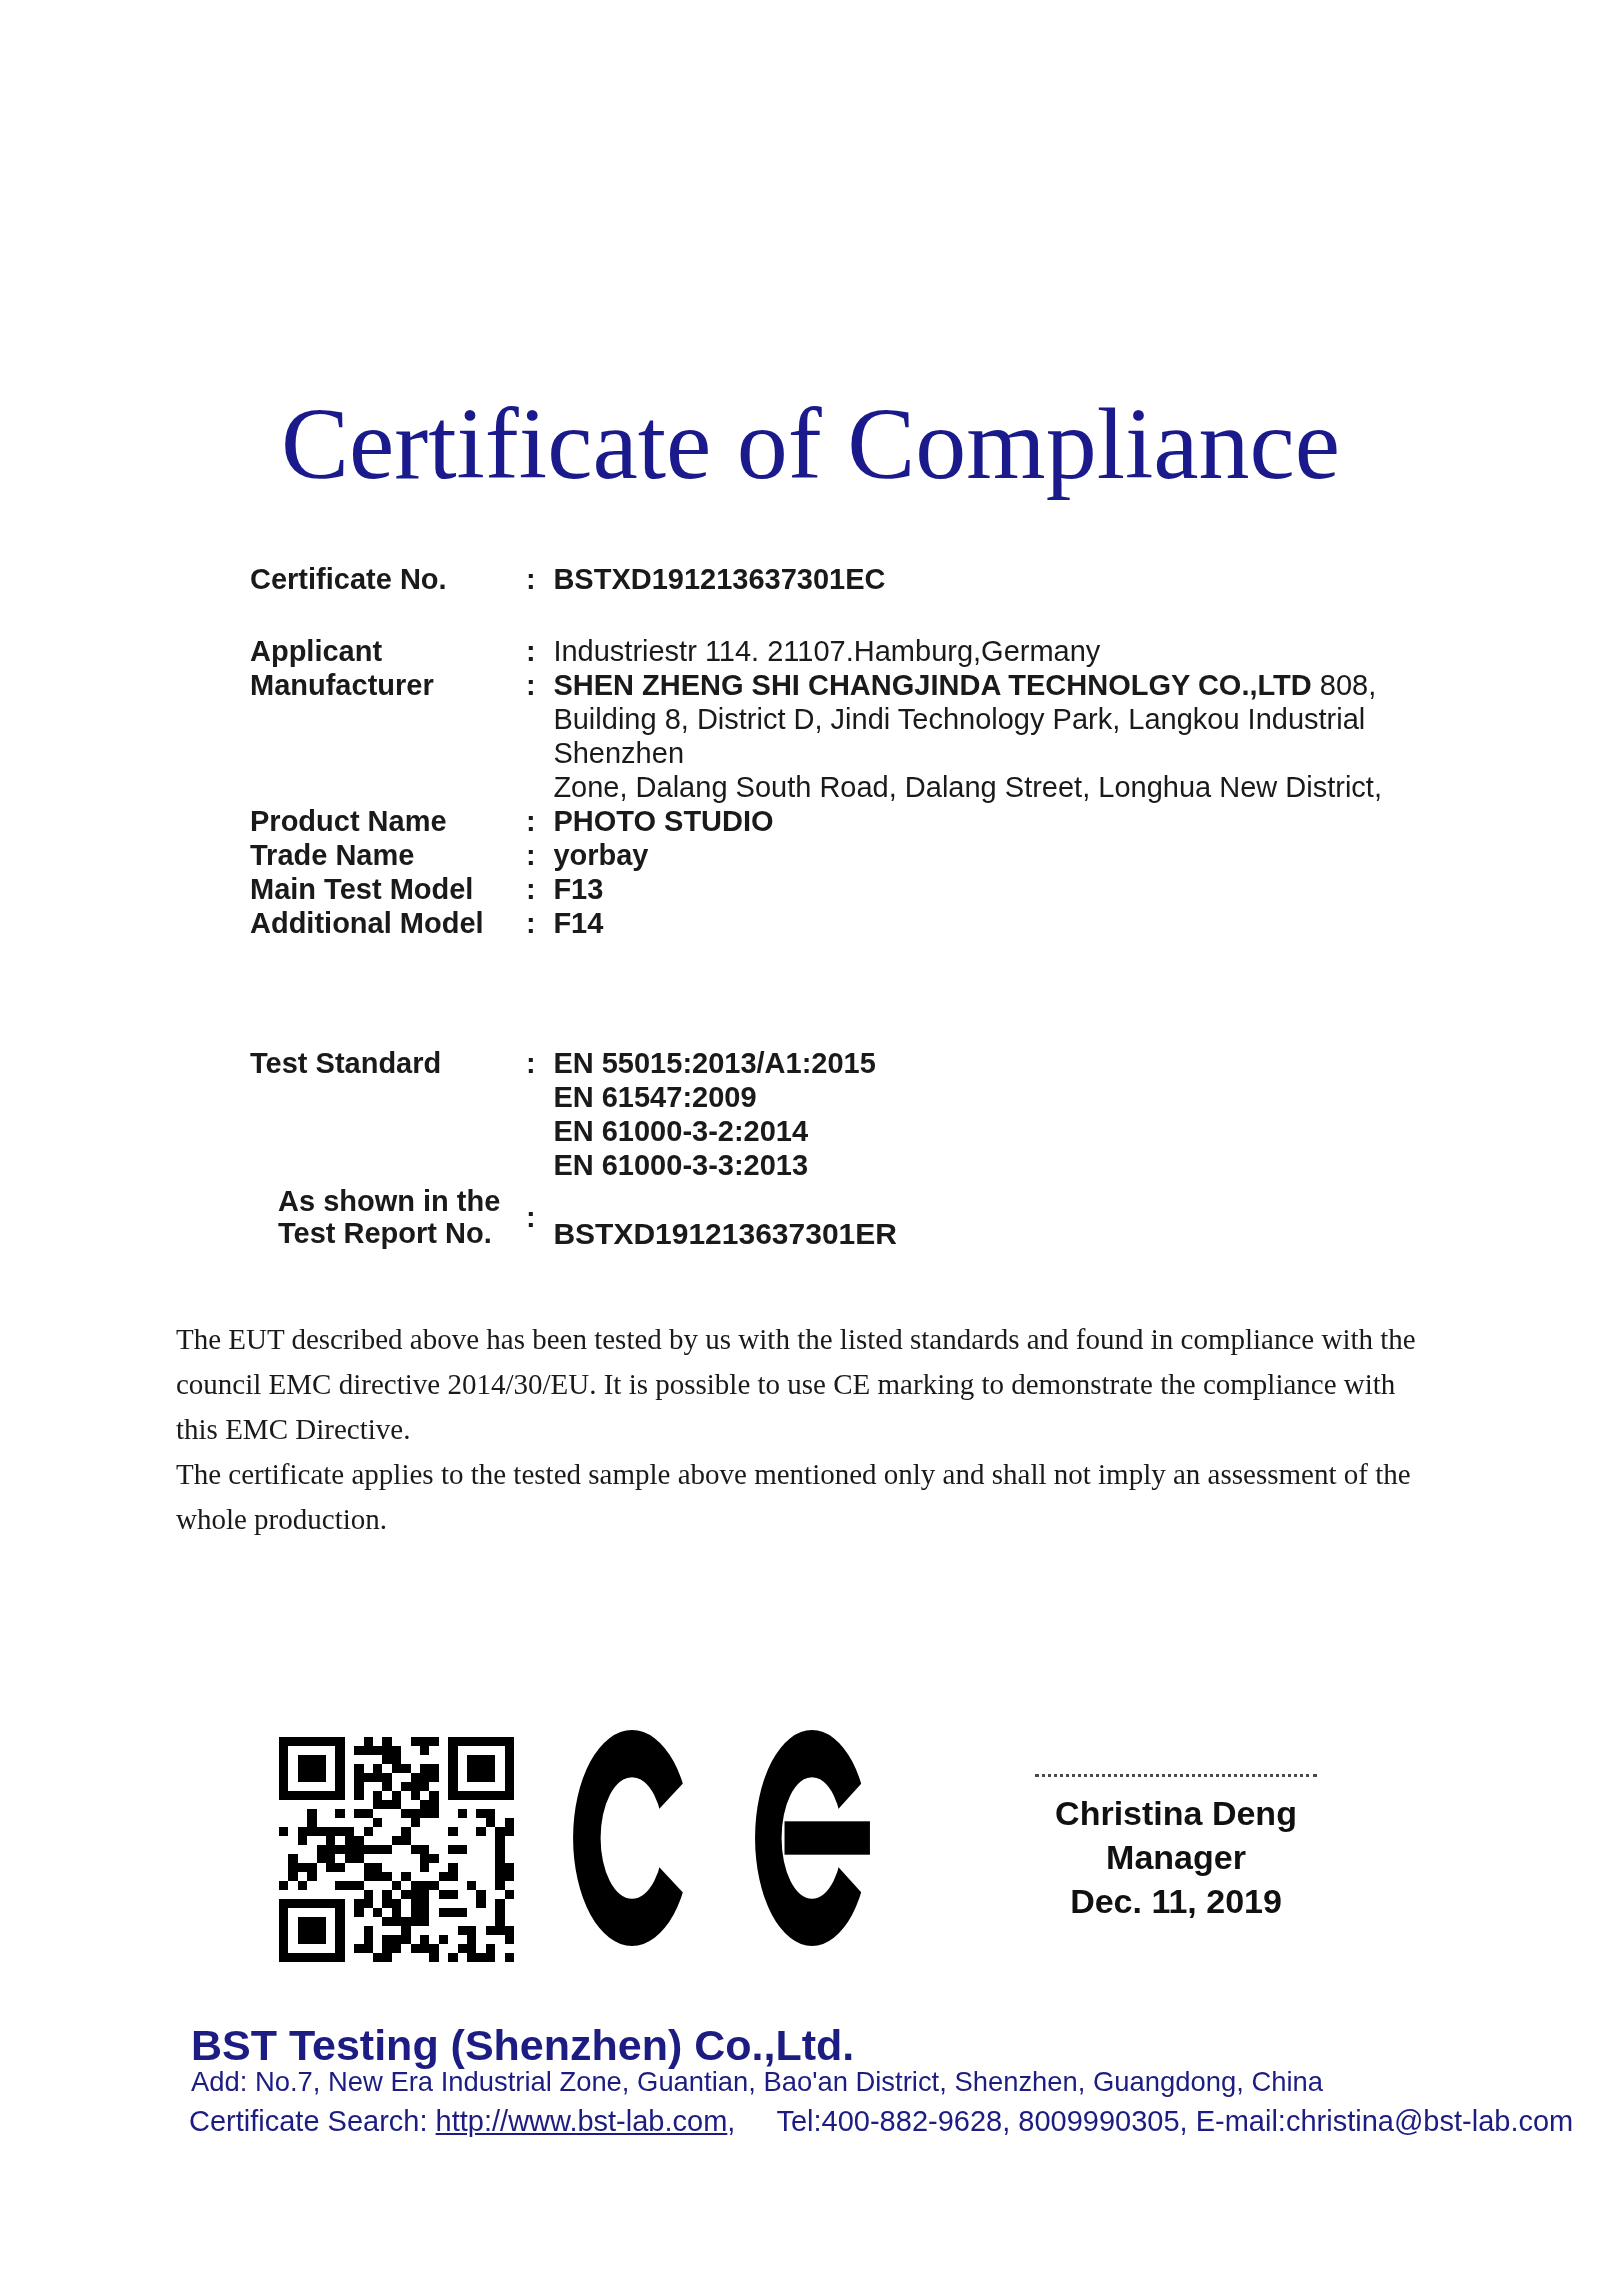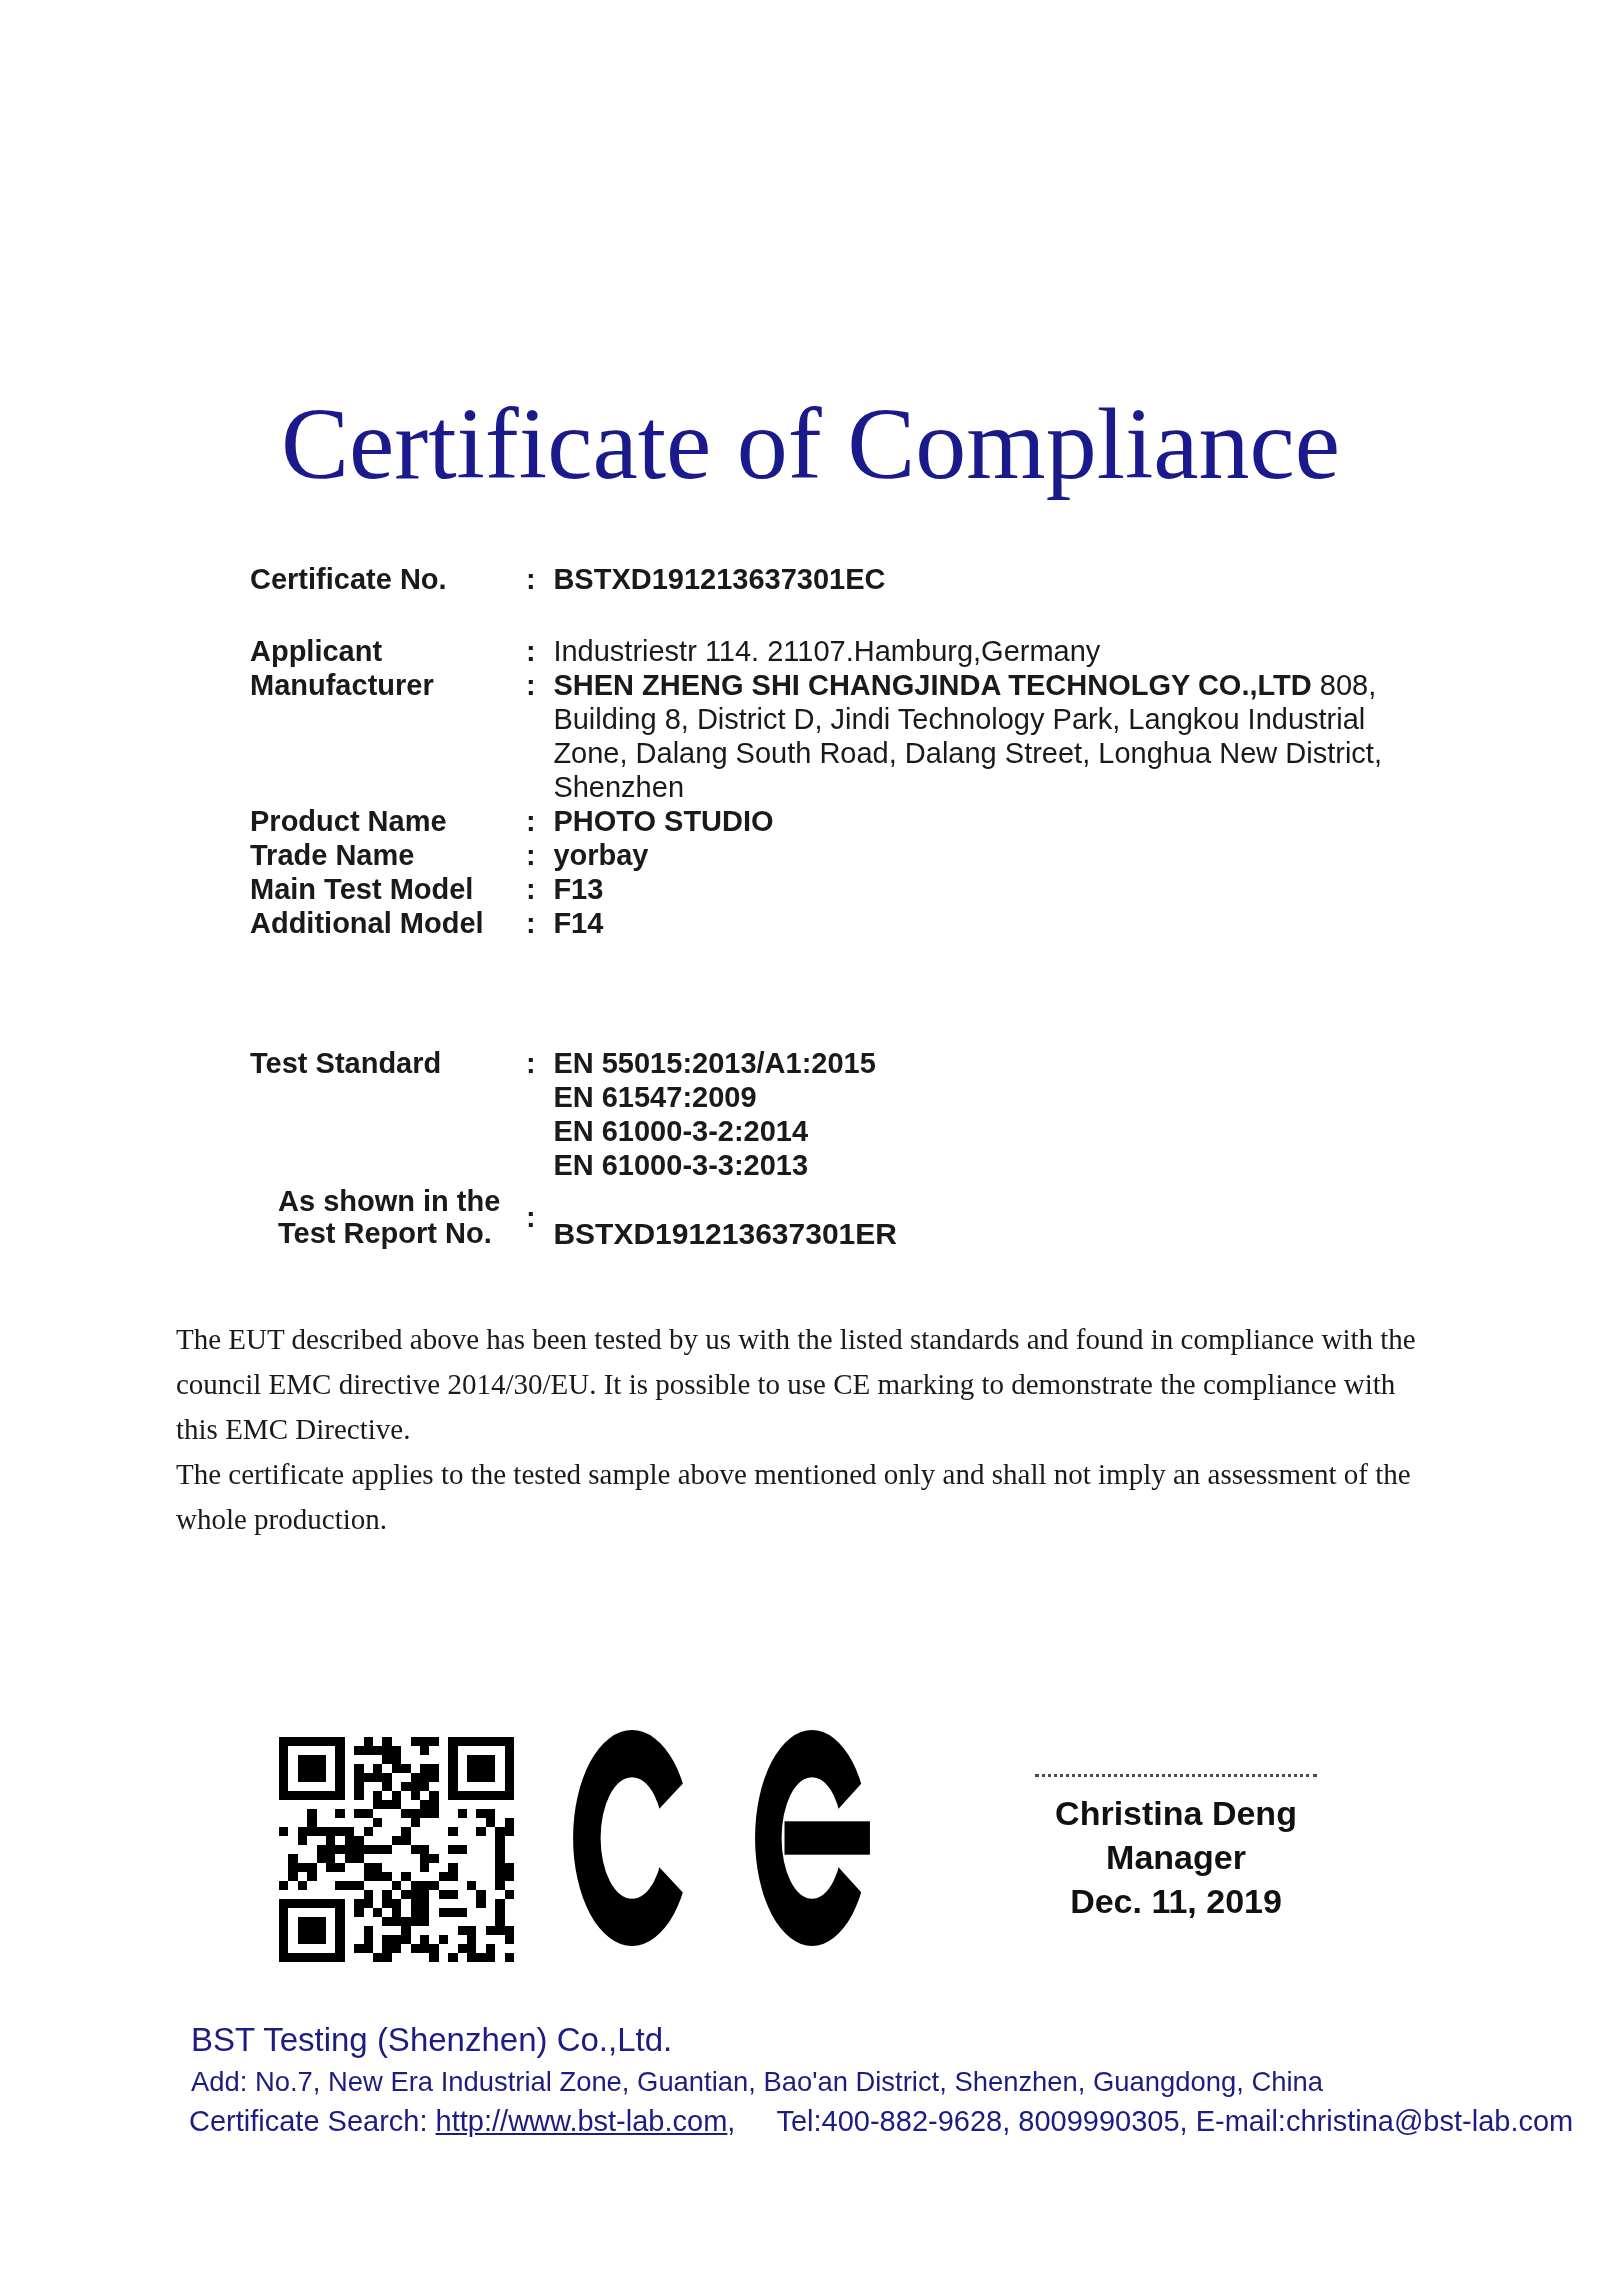--- a/index.html
+++ b/index.html
@@ -44,21 +44,21 @@
   
   .qr{position:absolute;left:279px;top:1737px;}
   .ce-mark{position:absolute;left:573px;top:1730px;display:flex;gap:63px;}
   
   .signature{position:absolute;left:980px;top:1774px;width:392px;text-align:center;}
   .sig-line{width:282px;height:0;border-top:3.9px dotted #4a4a4a;margin:0 auto 13.7px auto;}
   .sig-text{font-weight:bold;font-size:34px;line-height:44px;color:#111;}
   
   .footer-company{
     position:absolute;left:191px;top:2021px;
-    font-weight:normal;font-size:33px;color:#1c1c82;
+    font-weight:bold;font-size:43px;color:#1c1c82;
   }
   .footer-address{
     position:absolute;left:191px;top:2066px;
     font-size:27.4px;color:#1c1c82;
   }
   .footer-search{
     position:absolute;left:189px;top:2105px;
     font-size:29px;color:#1c1c82;
   }
   .footer-search a{color:#1c1c82;text-decoration:underline;}
@@ -88,22 +88,22 @@
         <div class="addr">Industriestr 114. 21107.Hamburg,Germany</div>
       </div>
     </div>
 
     <div class="info-row">
       <div class="lbl">Manufacturer</div>
       <div class="col">:</div>
       <div class="val">
         <div><span>SHEN ZHENG SHI CHANGJINDA TECHNOLGY CO.,LTD</span><span class="plain"> 808,</span></div>
         <div class="addr">Building 8, District D, Jindi Technology Park, Langkou Industrial</div>
+        <div class="addr">Shenzhen</div>
         <div class="addr">Zone, Dalang South Road, Dalang Street, Longhua New District,</div>
-        <div class="addr">Shenzhen</div>
       </div>
     </div>
 
     <div class="info-row">
       <div class="lbl">Product Name</div>
       <div class="col">:</div>
       <div class="val">PHOTO STUDIO</div>
     </div>
 
     <div class="info-row">

